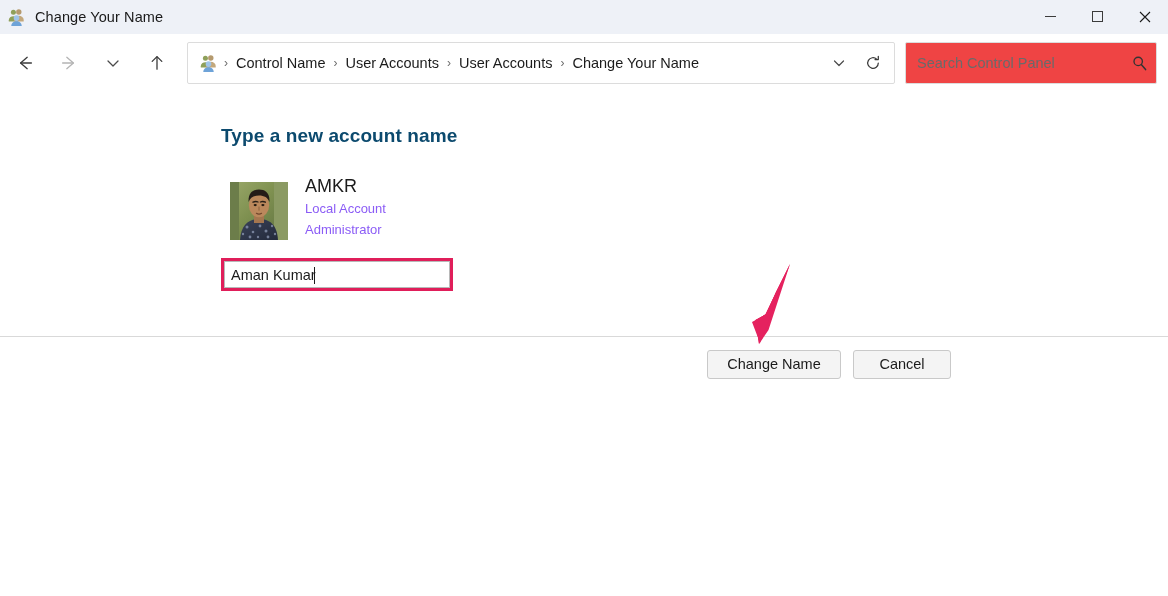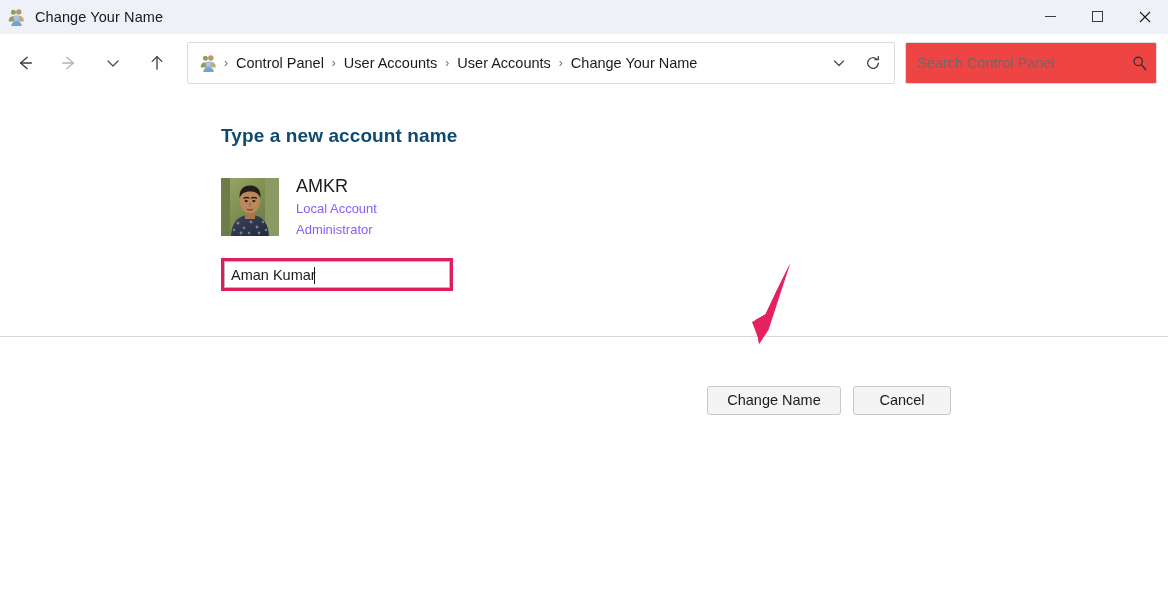--- a/index.html
+++ b/index.html
@@ -187,22 +187,23 @@
   }
   .page-heading {
     font-size: 19px;
     color: #0c4a6e;
     font-weight: 700;
     margin: 0 0 26px 0;
     letter-spacing: 0.1px;
   }
   .account-row {
     display: flex;
-    align-items: center;
+    align-items: flex-end;
     margin-bottom: 18px;
+    margin-left: 9px;
   }
   .avatar {
     width: 58px;
     height: 58px;
     flex: 0 0 auto;
     margin-right: 17px;
     overflow: hidden;
     position: relative;
     background: #8d9a6e;
   }
@@ -279,21 +280,20 @@
     background: #f4f4f4;
     border: 1px solid #c9c9c9;
     border-radius: 3px;
     font-family: "Liberation Sans", sans-serif;
     font-size: 14.5px;
     color: #1b1b1b;
     cursor: default;
     box-sizing: border-box;
     line-height: 27px;
     text-align: center;
-    margin-top: 36px;
   }
   .btn-change { width: 134px; }
   .btn-cancel { width: 98px; }
 
   .arrow-overlay {
     position: absolute;
     left: 735px;
     top: 258px;
     width: 90px;
     height: 100px;
@@ -373,21 +373,21 @@
         <path d="M0.8 12.3c0-2.6 2.1-4.1 4.6-4.1s4.6 1.5 4.6 4.1v1.2H0.8z" fill="#8fa05a"></path>
         <circle cx="10.8" cy="4" r="2.7" fill="#b59a6e"></circle>
         <path d="M5.9 12.1c0-2.8 2.2-4.4 4.9-4.4s4.9 1.6 4.9 4.4v1.4H5.9z" fill="#c3a87c"></path>
         <circle cx="8.5" cy="10.1" r="2.8" fill="#9fc4e8"></circle>
         <path d="M3.3 18c0-3 2.3-4.7 5.2-4.7s5.2 1.7 5.2 4.7z" fill="#6ea3d8"></path>
       </svg>
     </span>
 
     <div class="crumbs">
       <span class="crumb-sep">›</span>
-      <span class="crumb">Control Panel</span>
+      <span class="crumb">Control Name</span>
       <span class="crumb-sep">›</span>
       <span class="crumb">User Accounts</span>
       <span class="crumb-sep">›</span>
       <span class="crumb">User Accounts</span>
       <span class="crumb-sep">›</span>
       <span class="crumb">Change Your Name</span>
     </div>
 
     <div class="addr-right">
       <div class="addr-btn">

